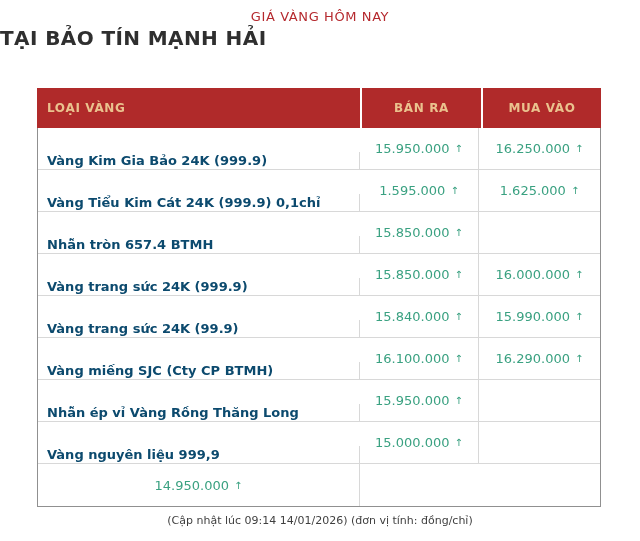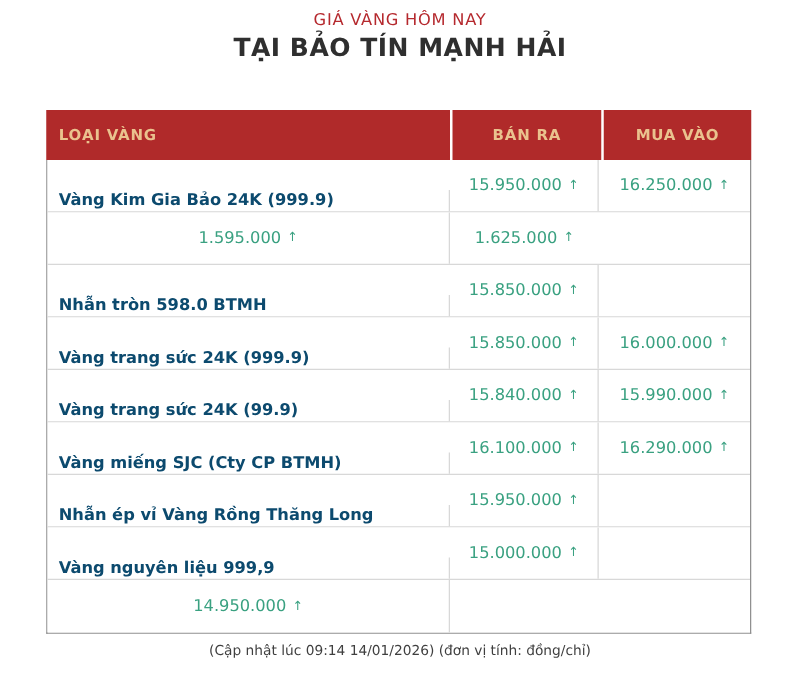--- a/index.html
+++ b/index.html
@@ -10,21 +10,21 @@
   }
   .page { position: absolute; inset: 0; background: #ffffff; }
 
   .title {
     position: absolute; top: 9px; left: 0; width: 100%;
     text-align: center; font-size: 13px; font-weight: normal;
     letter-spacing: 0.6px; color: #b5292e;
   }
   .subtitle {
     position: absolute; top: 26px; left: 0; width: 100%;
-    text-align: center; font-size: 20px; font-weight: bold;
+    font-size: 20px; font-weight: bold;
     letter-spacing: 0.4px; color: #2f2f2f;
   }
   .unit-note {
     position: absolute; top: 54px; right: 15px;
     font-size: 11px; color: #4a4a4a;
   }
 
   .gold-table { position: absolute; left: 37px; top: 88px; width: 564px; text-align: right; }
 
   .thead { display: grid; grid-template-columns: 323px 119px 1fr; column-gap: 2px; height: 40px; }
@@ -79,31 +79,32 @@
           <div class="td td-price td-buy">
             <span>15.950.000</span>
             <span class="arrow">↑</span>
           </div>
           <div class="td td-price ">
             <span>16.250.000</span>
             <span class="arrow">↑</span>
           </div>
         </div>
         <div class="tr">
+          <div class="td td-label">Vàng Tiểu Kim Cát 24K (999.9) 0,1chỉ</div>
           <div class="td td-price td-buy">
             <span>1.595.000</span>
             <span class="arrow">↑</span>
           </div>
           <div class="td td-price ">
             <span>1.625.000</span>
             <span class="arrow">↑</span>
           </div>
         </div>
         <div class="tr">
-          <div class="td td-label">Nhẫn tròn 598.0 BTMH</div>
+          <div class="td td-label">Nhẫn tròn 657.4 BTMH</div>
           <div class="td td-price td-buy">
             <span>15.850.000</span>
             <span class="arrow">↑</span>
           </div>
           <div class="td td-price ">
             <span></span>
           </div>
         </div>
         <div class="tr">
           <div class="td td-label">Vàng trang sức 24K (999.9)</div>

